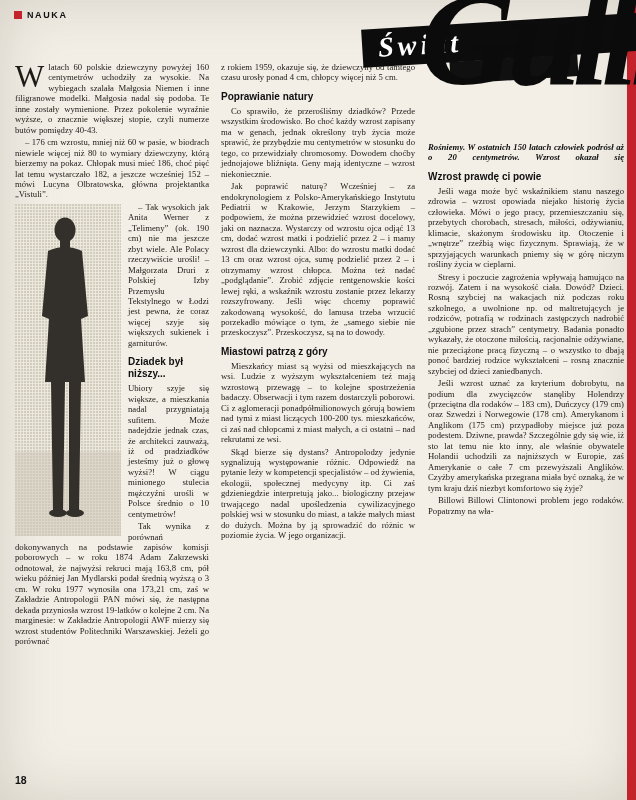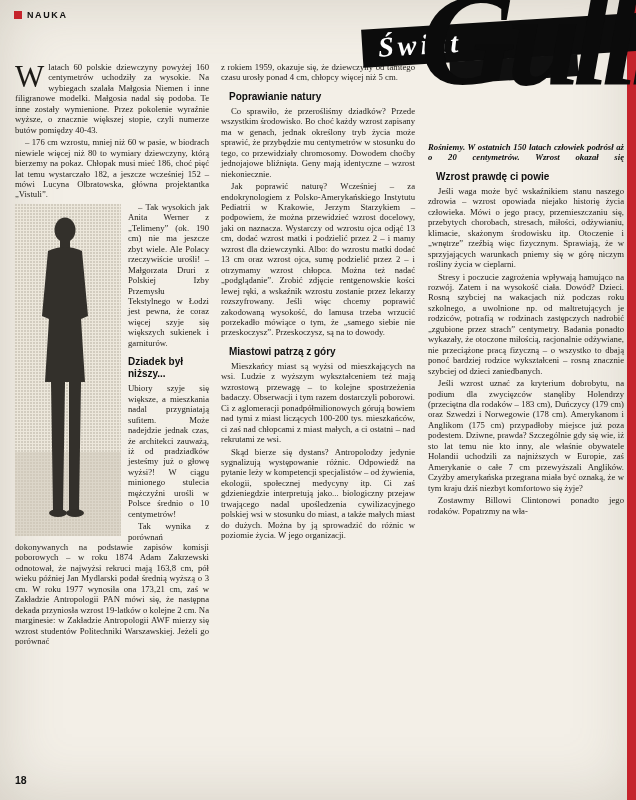--- a/index.html
+++ b/index.html
@@ -31,21 +31,21 @@
     font:italic 700 132px/1 "Liberation Serif", serif;
     letter-spacing:-8px; color:#0b0b0b; white-space:nowrap;
   }
 
   
   .col { position:absolute; width:194px; }
   .col1 { left:15px;  top:62px; }
   .col2 { left:221px; top:62px; }
   .col3 { left:428px; top:142px; width:196px; }
   .col p { margin:0 0 2px 0; font-size:8.7px; line-height:10.45px; text-align:justify; }
-  .col h3 { margin:8px 0 3px 8px; font:700 10px/12px "Liberation Sans", sans-serif; color:#101010; }
+  .col h3 { margin:8px 0 3px 0; font:700 10px/12px "Liberation Sans", sans-serif; color:#101010; }
   .indent { text-indent:10px; }
   .dropcap { float:left; font-size:31px; line-height:25px; padding:2px 4px 0 0; }
 
   .intro {
     font:italic 700 13px/16.5px "Liberation Serif", serif;
     text-align:justify; text-align-last:justify;
     margin:0 0 12px 0; color:#0e0e0e;
   }
 
   
@@ -113,18 +113,18 @@
     <p class="indent">Mieszkańcy miast są wyżsi od mieszkających na wsi. Ludzie z wyższym wykształceniem też mają wzrostową przewagę – to kolejne spostrzeżenia badaczy. Obserwacji i tym razem dostarczyli poborowi. Ci z aglomeracji ponadpółmilionowych górują bowiem nad tymi z miast liczących 100-200 tys. mieszkańców, ci zaś nad chłopcami z miast małych, a ci ostatni – nad rekrutami ze wsi.</p>
     <p class="indent">Skąd bierze się dystans? Antropolodzy jedynie sygnalizują występowanie różnic. Odpowiedź na pytanie leży w kompetencji specjalistów – od żywienia, ekologii, społecznej medycyny itp. Ci zaś gdzieniegdzie interpretują jako... biologiczny przejaw trwającego nadal upośledzenia cywilizacyjnego polskiej wsi w stosunku do miast, a także małych miast do dużych. Można by ją sprowadzić do różnic w poziomie życia. W jego organizacji.</p>
   </div>
 
   <div class="col col3">
     <p class="intro">Rośniemy. W ostatnich 150 latach człowiek podrósł aż o 20 centymetrów. Wzrost okazał się</p>
     <h3>Wzrost prawdę ci powie</h3>
     <p class="indent">Jeśli waga może być wskaźnikiem stanu naszego zdrowia – wzrost opowiada niejako historię życia człowieka. Mówi o jego pracy, przemieszczaniu się, przebytych chorobach, stresach, miłości, odżywianiu, klimacie, skażonym środowisku itp. Otoczenie i „wnętrze” rzeźbią więc fizycznym. Sprawiają, że w sprzyjających warunkach pniemy się w górę niczym rośliny życia w cieplarni.</p>
     <p class="indent">Stresy i poczucie zagrożenia wpływają hamująco na rozwój. Zatem i na wysokość ciała. Dowód? Dzieci. Rosną szybciej na wakacjach niż podczas roku szkolnego, a uwolnione np. od maltretujących je rodziców, potrafią w rodzinach zastępczych nadrobić „zgubione przez strach” centymetry. Badania ponadto wykazały, że otoczone miłością, racjonalnie odżywiane, nie przeciążone pracą fizyczną – o wszystko to dbają ponoć bardziej rodzice wykształceni – rosną znacznie szybciej od dzieci zaniedbanych.</p>
     <p class="indent">Jeśli wzrost uznać za kryterium dobrobytu, na podium dla zwycięzców stanęliby Holendrzy (przeciętna dla rodaków – 183 cm), Duńczycy (179 cm) oraz Szwedzi i Norwegowie (178 cm). Amerykanom i Anglikom (175 cm) przypadłoby miejsce już poza podestem. Dziwne, prawda? Szczególnie gdy się wie, iż sto lat temu nie kto inny, ale właśnie obywatele Holandii uchodzili za najniższych w Europie, zaś Amerykanie o całe 7 cm przewyższali Anglików. Czyżby amerykańska przegrana miała być oznaką, że w tym kraju dziś niezbyt komfortowo się żyje?</p>
-    <p class="indent">Zostawmy Billowi Clintonowi ponadto jego rodaków. Popatrzmy na wła-</p>
+    <p class="indent">Billowi Billowi Clintonowi problem jego rodaków. Popatrzmy na wła-</p>
   </div>
 
   <div class="page-number">18</div>
 
 </div>
 
 </body></html>

